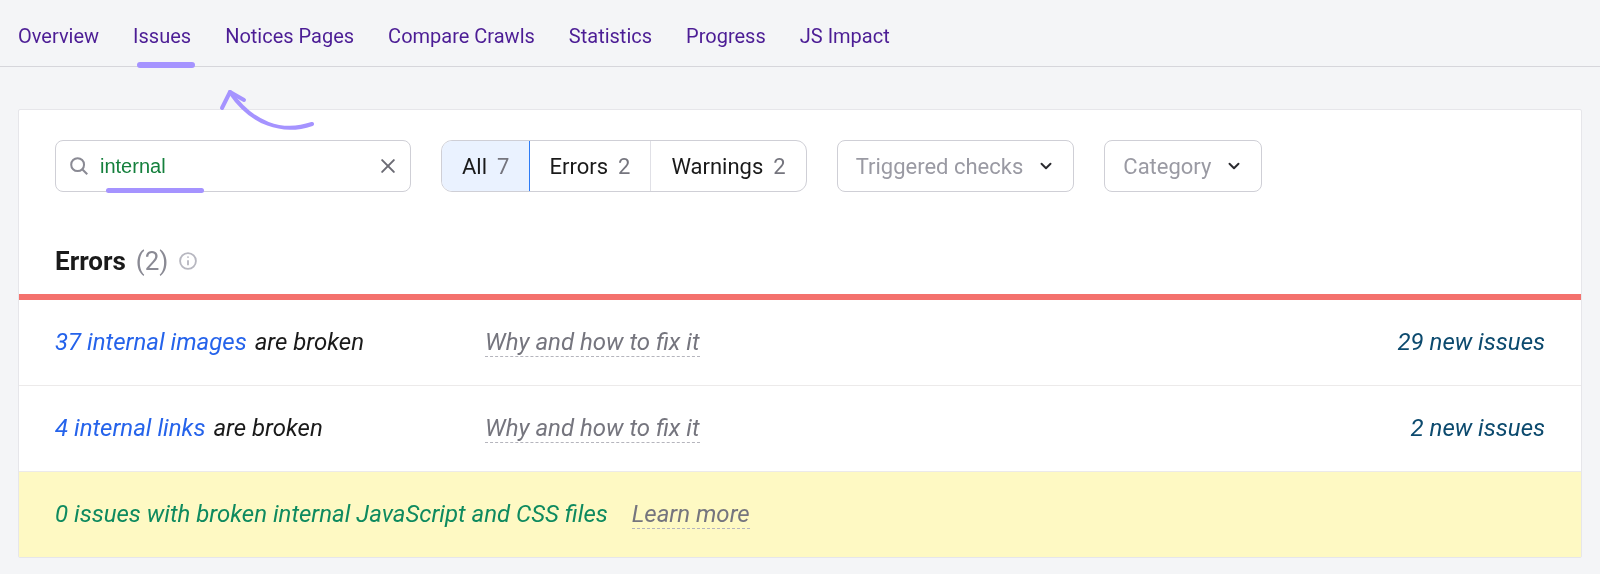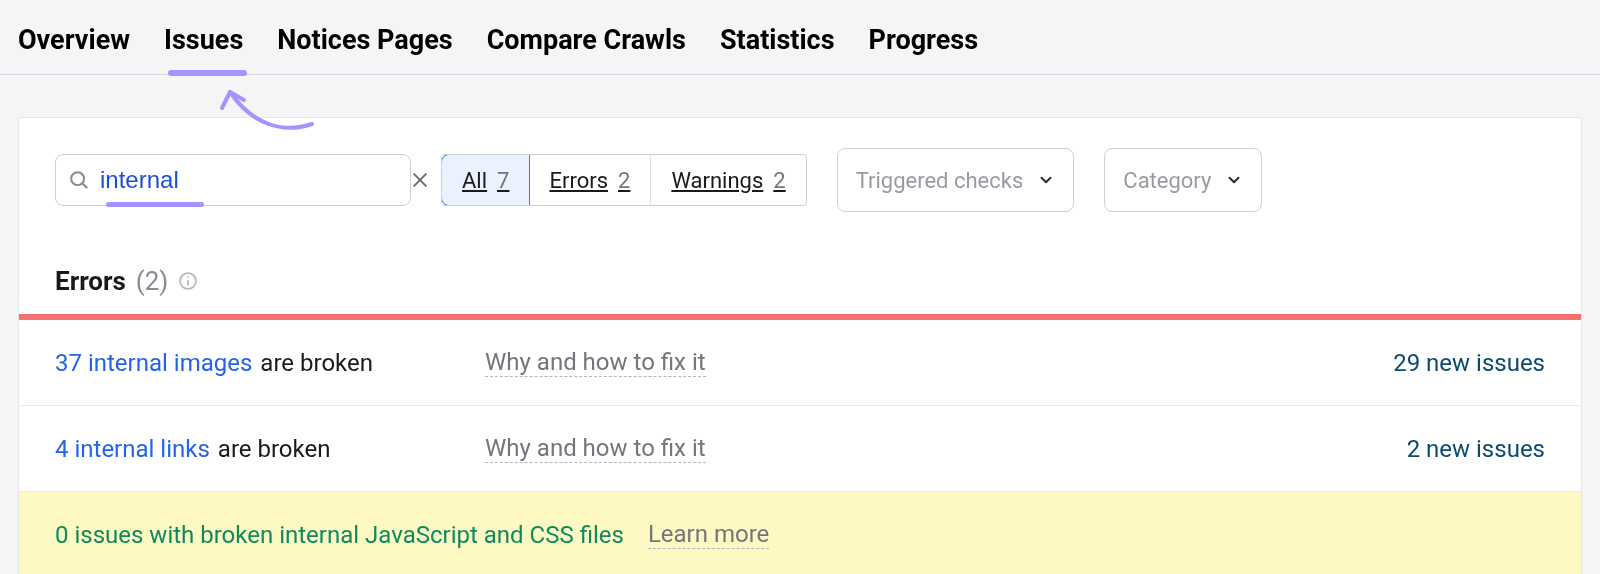--- a/index.html
+++ b/index.html
@@ -13,23 +13,23 @@
   }
 
   .tabs {
     display: flex;
     gap: 34px;
     padding: 24px 18px 0 18px;
     border-bottom: 1px solid #d6d6db;
     position: relative;
   }
   .tab {
-    font-size: 27px;
-    font-weight: 700;
-    color: #000000;
+    font-size: 20px;
+    font-weight: 400;
+    color: #4c1d95;
     padding-bottom: 18px;
     cursor: pointer;
     position: relative;
   }
   .tab.active::after {
     content: "";
     position: absolute;
     left: 4px; right: -4px; bottom: -2px;
     height: 6px;
     background: #a593ff;
@@ -69,44 +69,43 @@
   }
   .search-box .mag {
     color: #8a8a94;
     margin-right: 10px;
     display:flex;
   }
   .search-box input {
     flex: 1;
     border: none;
     outline: none;
-    font-size: 24px;
-    color: #1d4ed8;
+    font-size: 20px;
+    color: #15803d;
     background: transparent;
   }
   .search-box .clear {
     color: #6b6b74;
     cursor: pointer;
     display:flex;
   }
   .search-underline {
     position: absolute;
     left: 50px; bottom: -2px;
     width: 98px; height: 5px;
     background: #a593ff;
     border-radius: 3px;
   }
 
   .seg-group {
     display: flex;
     border: 1px solid #cfcfd6;
-    border-radius: 4px;
+    border-radius: 11px;
     overflow: hidden;
     height: 52px;
-    text-decoration: underline;
   }
   .seg {
     display: flex;
     align-items: center;
     padding: 0 20px;
     gap: 10px;
     font-size: 22px;
     color: #1a1a1a;
     cursor: pointer;
     border-right: 1px solid #e0e0e6;
@@ -116,21 +115,21 @@
   .seg.active {
     background: #eaf2ff;
     border: 1px solid #2e7cf6;
     border-radius: 8px 0 0 8px;
     margin: -1px -1px -1px -1px;
     color:#1a1a1a;
   }
   .seg.active + .seg { border-left: none; }
 
   .dropdown {
-    height: 64px;
+    height: 52px;
     border: 1px solid #cfcfd6;
     border-radius: 8px;
     display: flex; align-items: center;
     padding: 16px 18px;
     gap: 14px;
     font-size: 22px;
     color: #9a9aa3;
     cursor: pointer;
   }
   .dropdown .chev { color: #2a2a2f; display:flex;}
@@ -150,24 +149,25 @@
     color:#b7b7c0; display:flex;
   }
 
   .error-bar {
     height: 6px;
     background: #f4716d;
   }
 
   .rows { }
   .row {
-    display:flex; align-items:flex-end;
+    display:flex; align-items:flex-start;
     padding: 28px 36px;
     border-top: 1px solid #eceaea;
     font-size: 24px;
+    font-style: italic;
   }
   .row.first { border-top:none; }
   .row .desc { display:flex; gap:8px; flex-wrap:wrap; min-width:390px;}
   .row .link-blue { color:#2563eb; cursor:pointer; }
   .row .txt { color:#1a1a1a; }
   .row .hint {
     margin-left: 40px;
     color:#75757e;
     border-bottom: 1px dashed #b5b5bd;
     cursor: pointer;
@@ -182,20 +182,21 @@
 </head>
 <body>
 
 <div class="tabs">
   <div class="tab">Overview</div>
   <div class="tab active">Issues</div>
   <div class="tab">Notices Pages</div>
   <div class="tab">Compare Crawls</div>
   <div class="tab">Statistics</div>
   <div class="tab">Progress</div>
+  <div class="tab">JS Impact</div>
 
   <svg class="annot-arrow" width="110" height="60" viewBox="0 0 110 60">
     <path d="M100 40 C 70 50, 40 40, 18 8" fill="none" stroke="#a593ff" stroke-width="4" stroke-linecap="round"></path>
     <path d="M18 8 L10 24 M18 8 L32 16" fill="none" stroke="#a593ff" stroke-width="4" stroke-linecap="round"></path>
   </svg>
 </div>
 
 <div class="panel">
 
   <div class="panel-bar">

